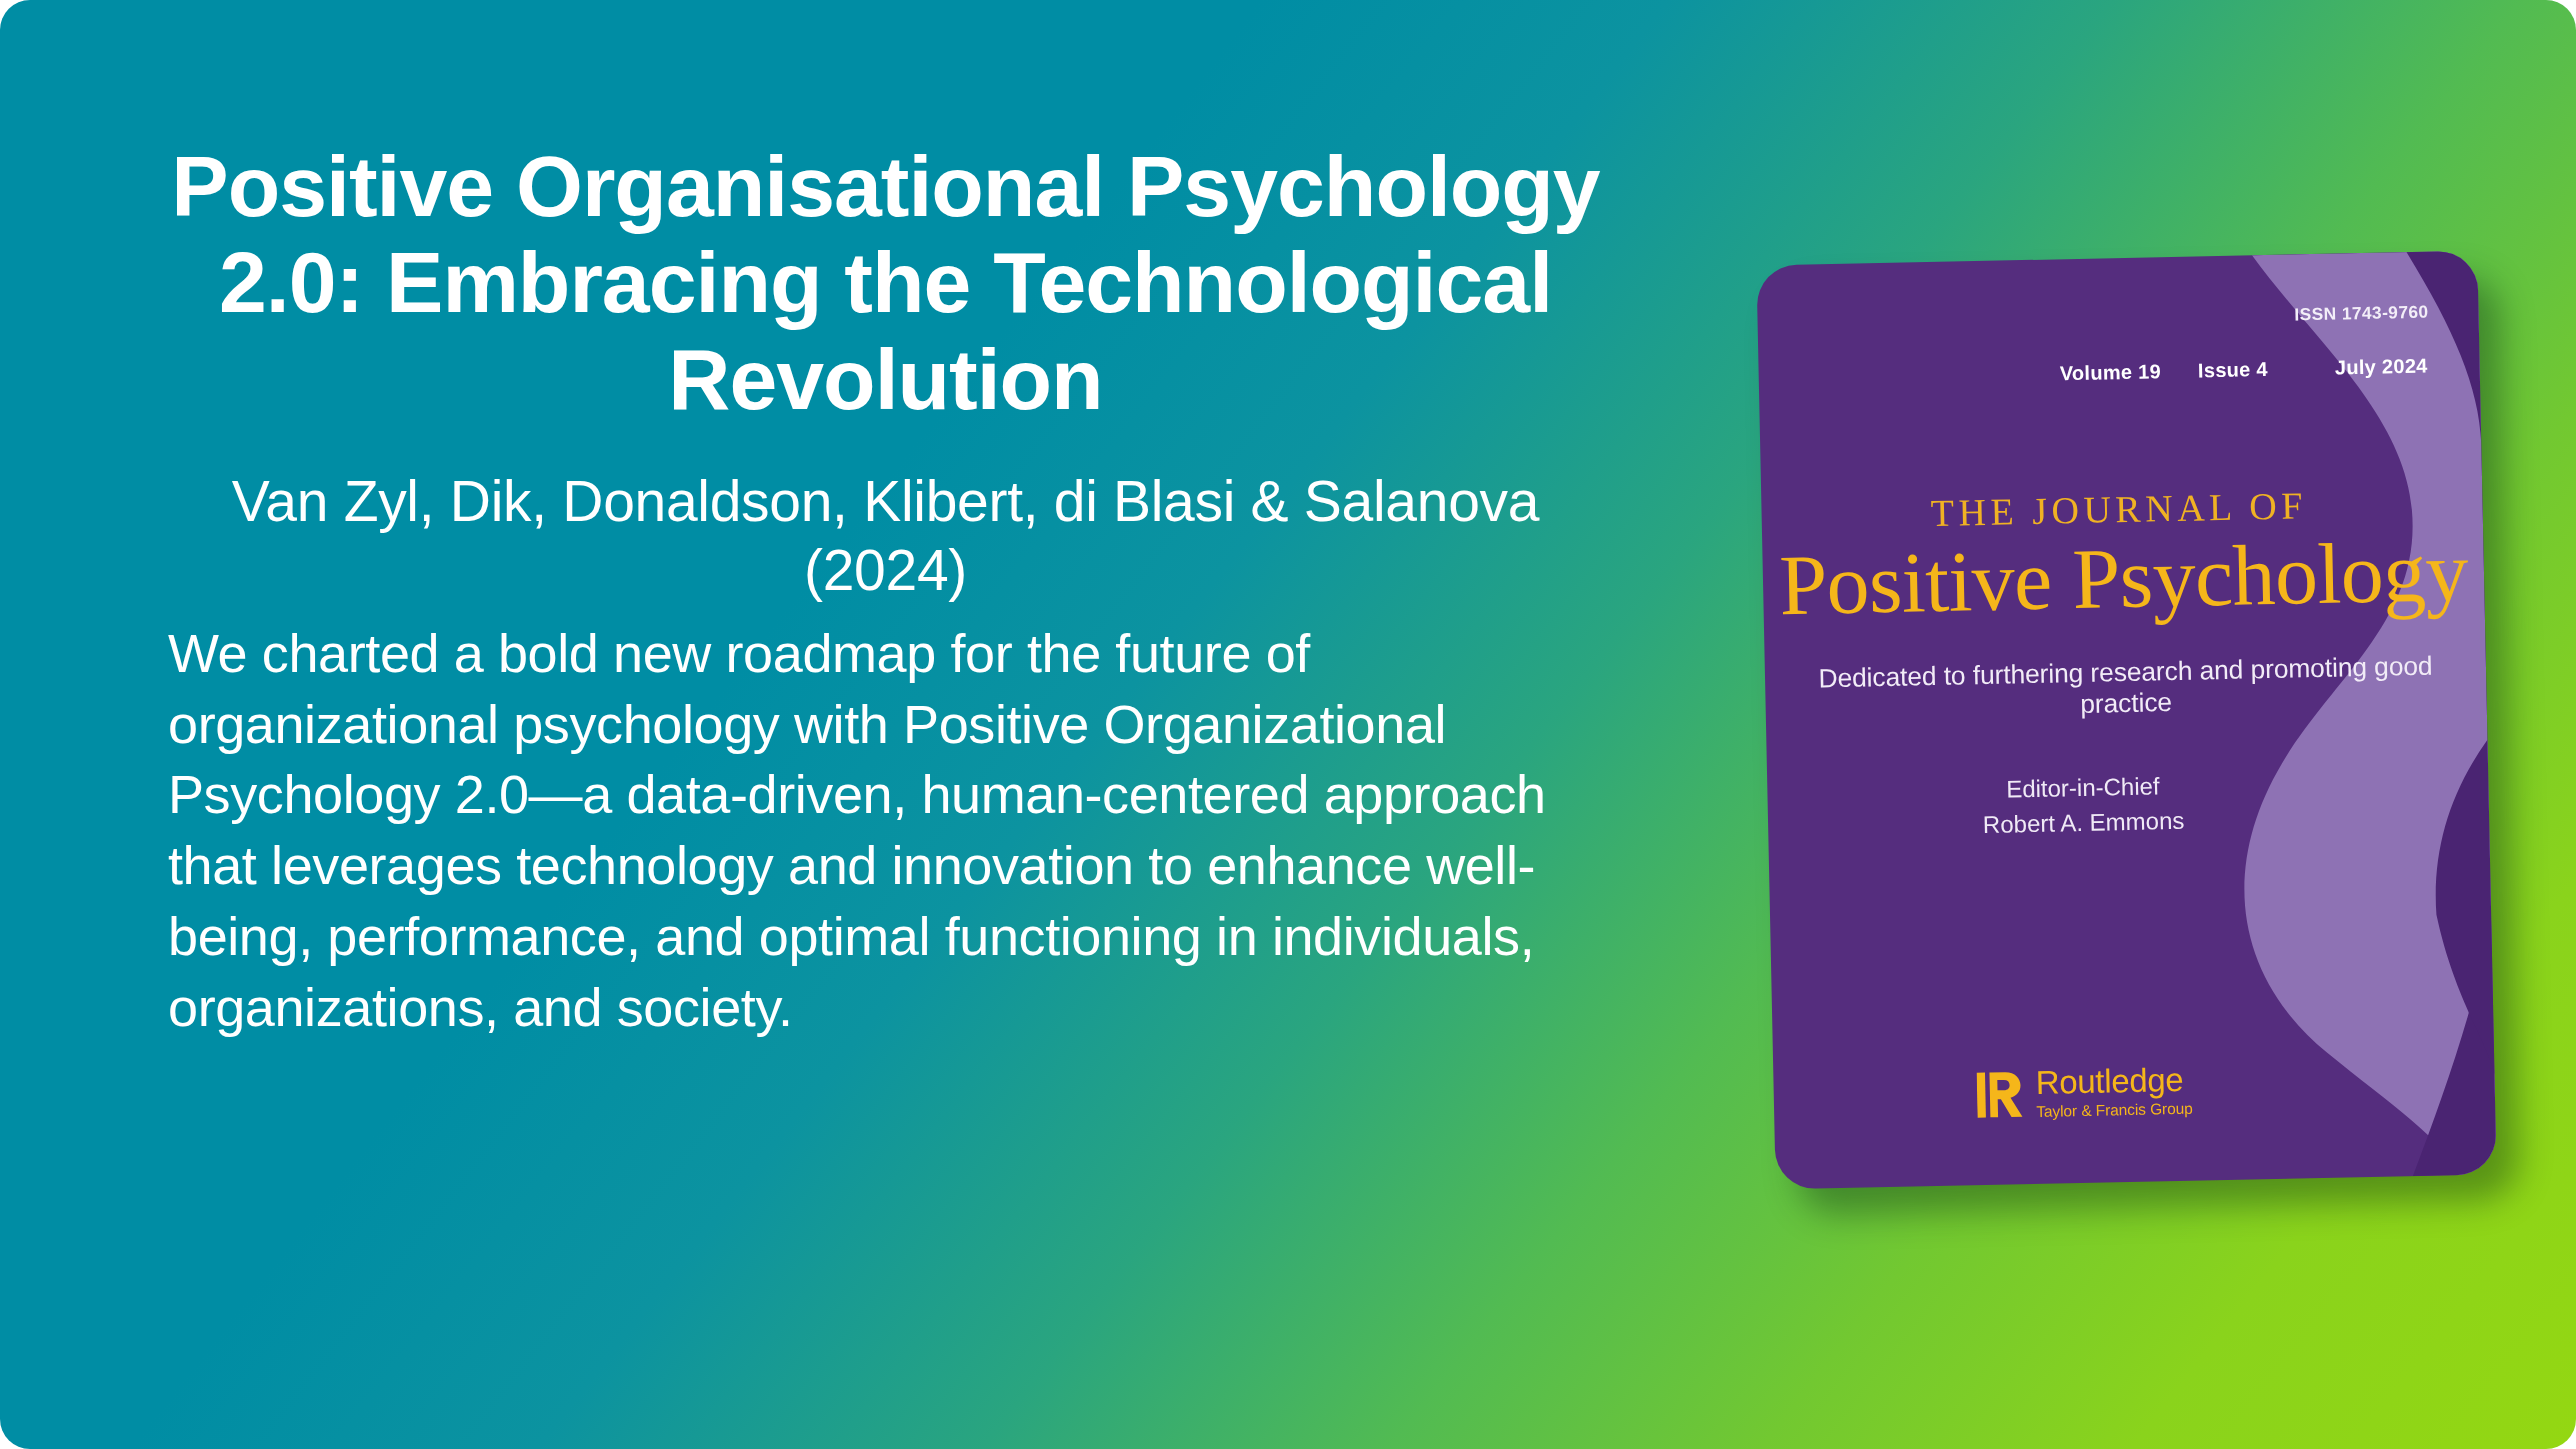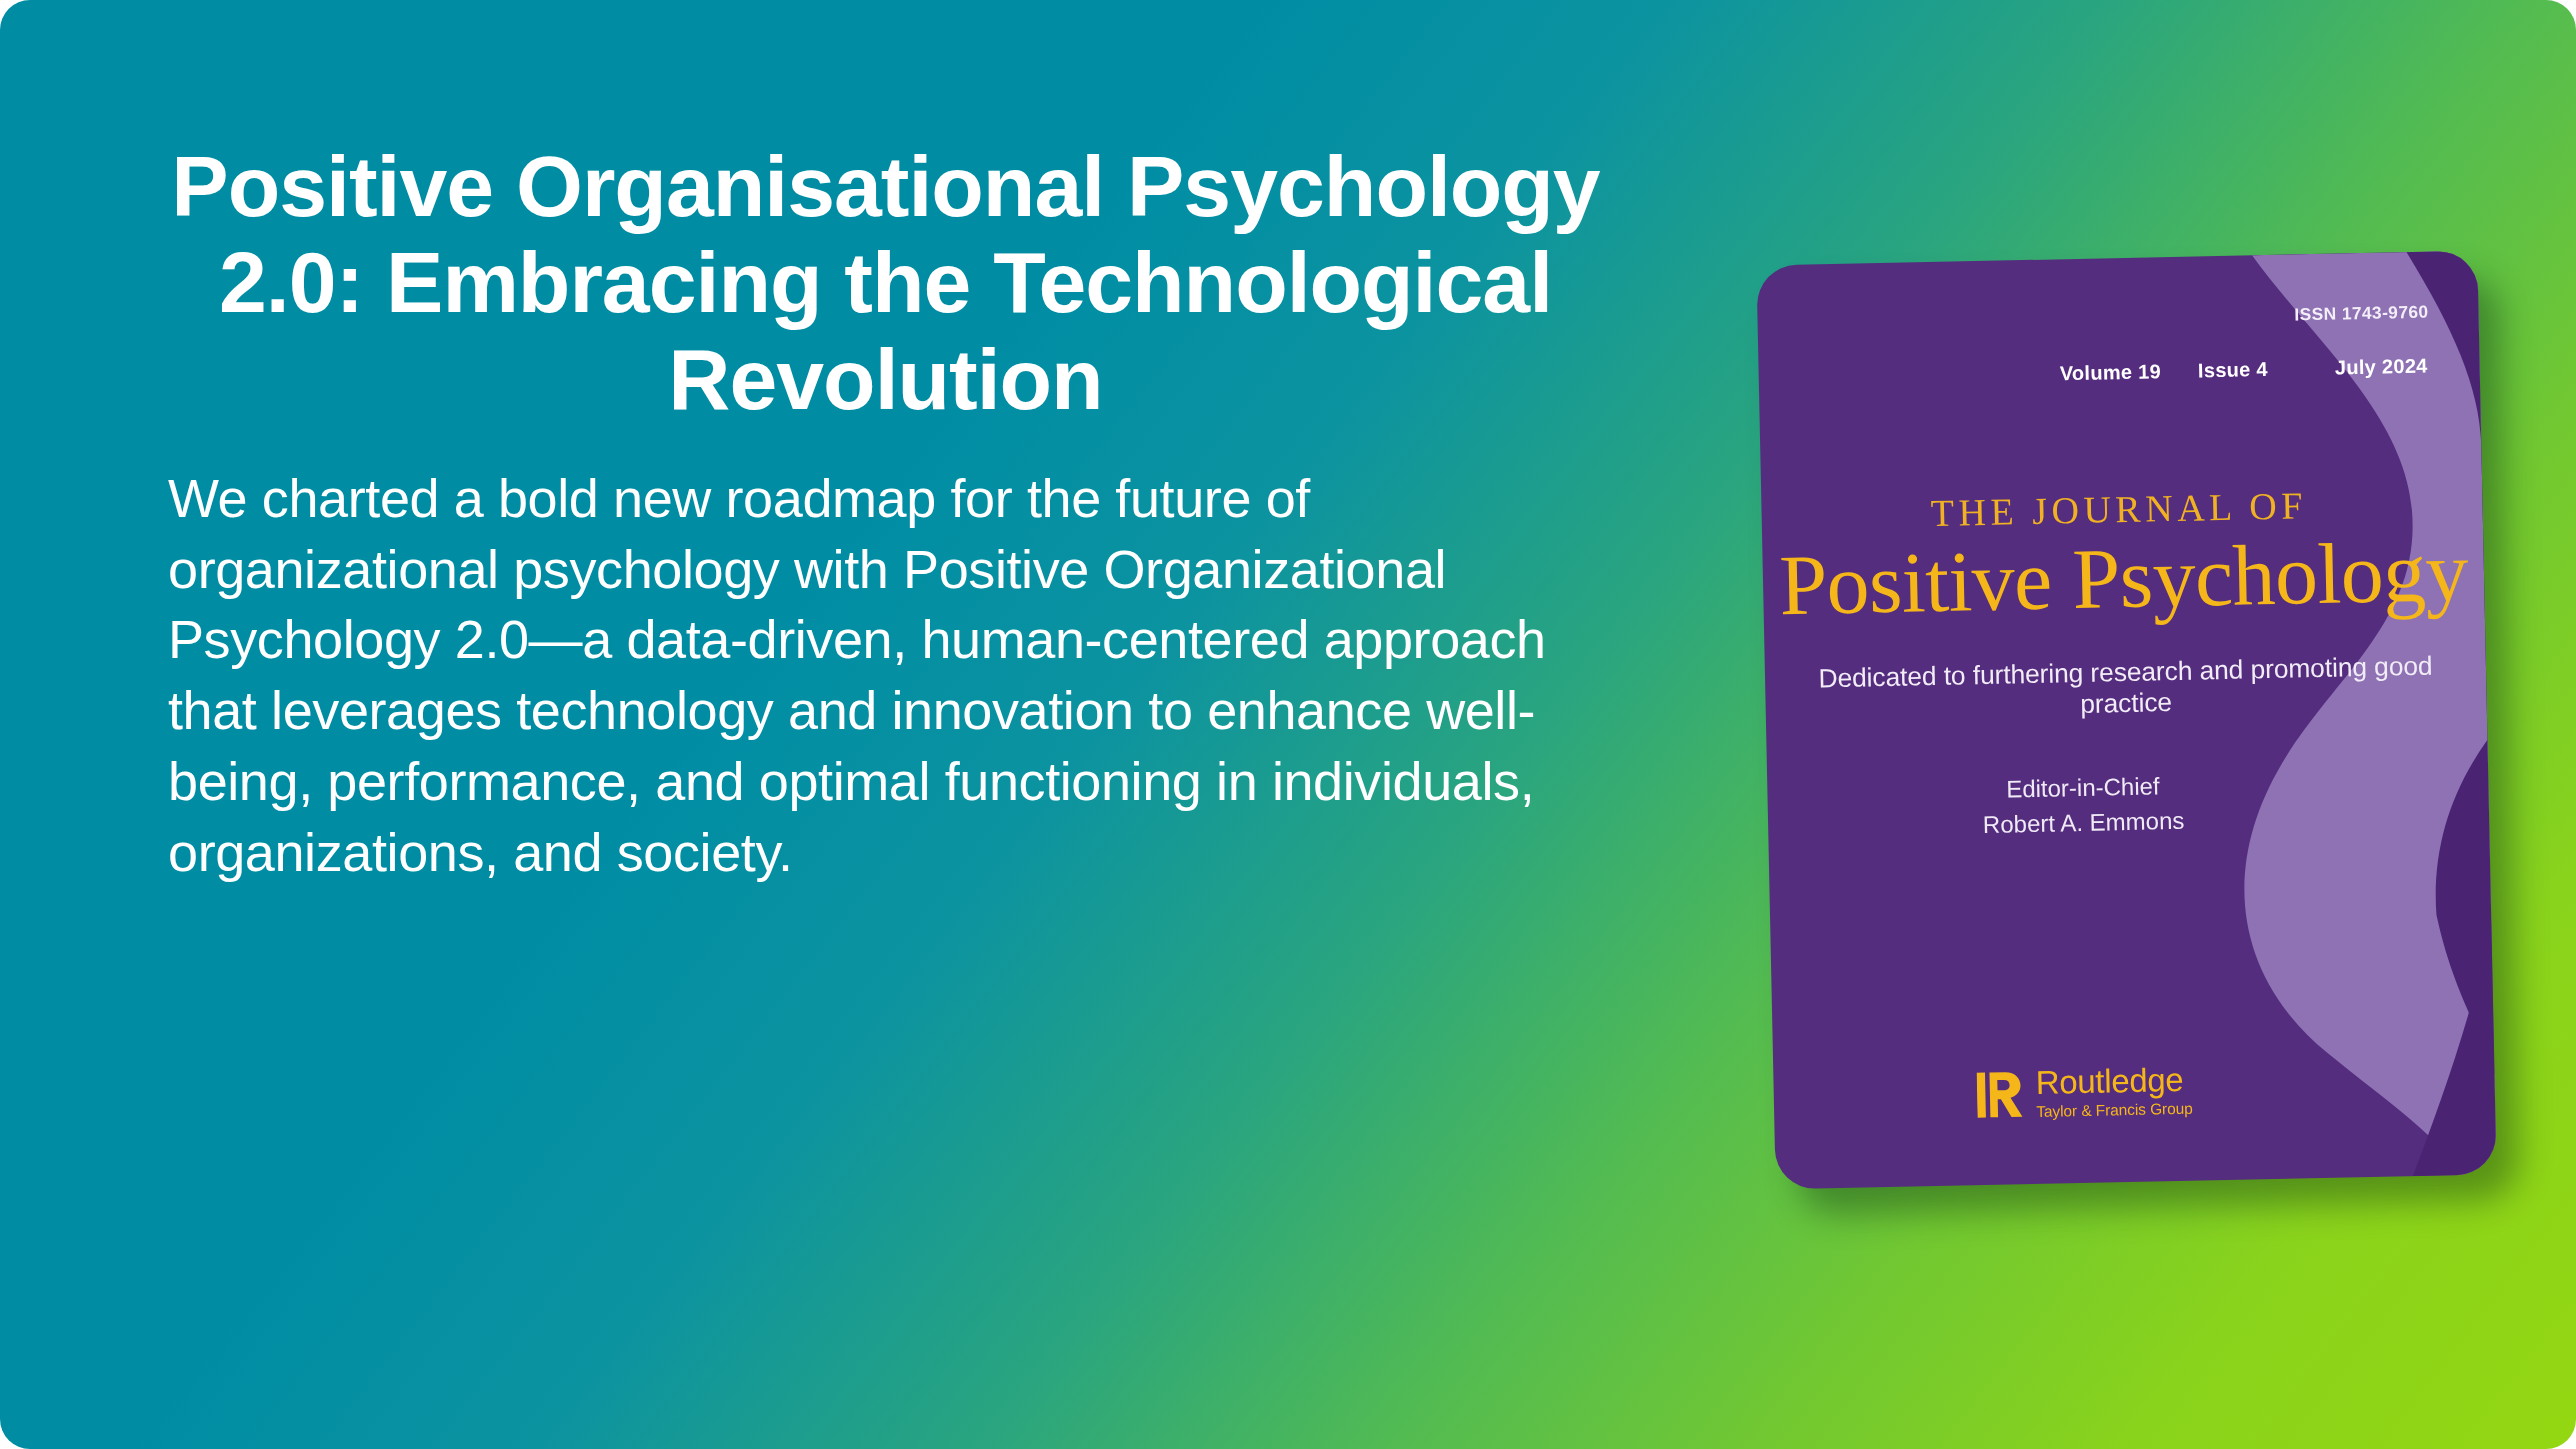--- a/index.html
+++ b/index.html
@@ -69,21 +69,21 @@
     font-weight: 700;
     margin: 61px 0 0 0;
     letter-spacing: -0.3px;
   }
 
   .summary-body {
     color: #ffffff;
     font-size: 54px;
     font-weight: 400;
     line-height: 1.31;
-    margin: 36px 0 0 0;
+    margin: 12px 0 0 0;
     text-align: left;
     padding: 0 26px 0 39px;
     letter-spacing: -0.4px;
   }
 
   
   .cover-wrap {
     position: absolute;
     left: 1766px;
     top: 258px;
@@ -226,20 +226,21 @@
 </style>
 </head>
 <body>
 
 <div class="slide-card">
 
   <div class="text-col">
 
     <h1 class="article-title">Positive Organisational Psychology 2.0: Embracing the Technological Revolution</h1>
 
+    <p class="authors">Van Zyl, Dik, Donaldson, Klibert, di Blasi &amp; Salanova (2024)</p>
 
 
     <p class="summary-body">We charted a bold new roadmap for the future of organizational psychology with Positive Organizational Psychology 2.0—a data-driven, human-centered approach that leverages technology and innovation to enhance well-being, performance, and optimal functioning in individuals, organizations, and society.</p>
   </div>
 
   <div class="cover-wrap">
     <div class="cover">
 
       <svg class="cover-wave" viewBox="0 0 1120 1435" preserveAspectRatio="none">
 

